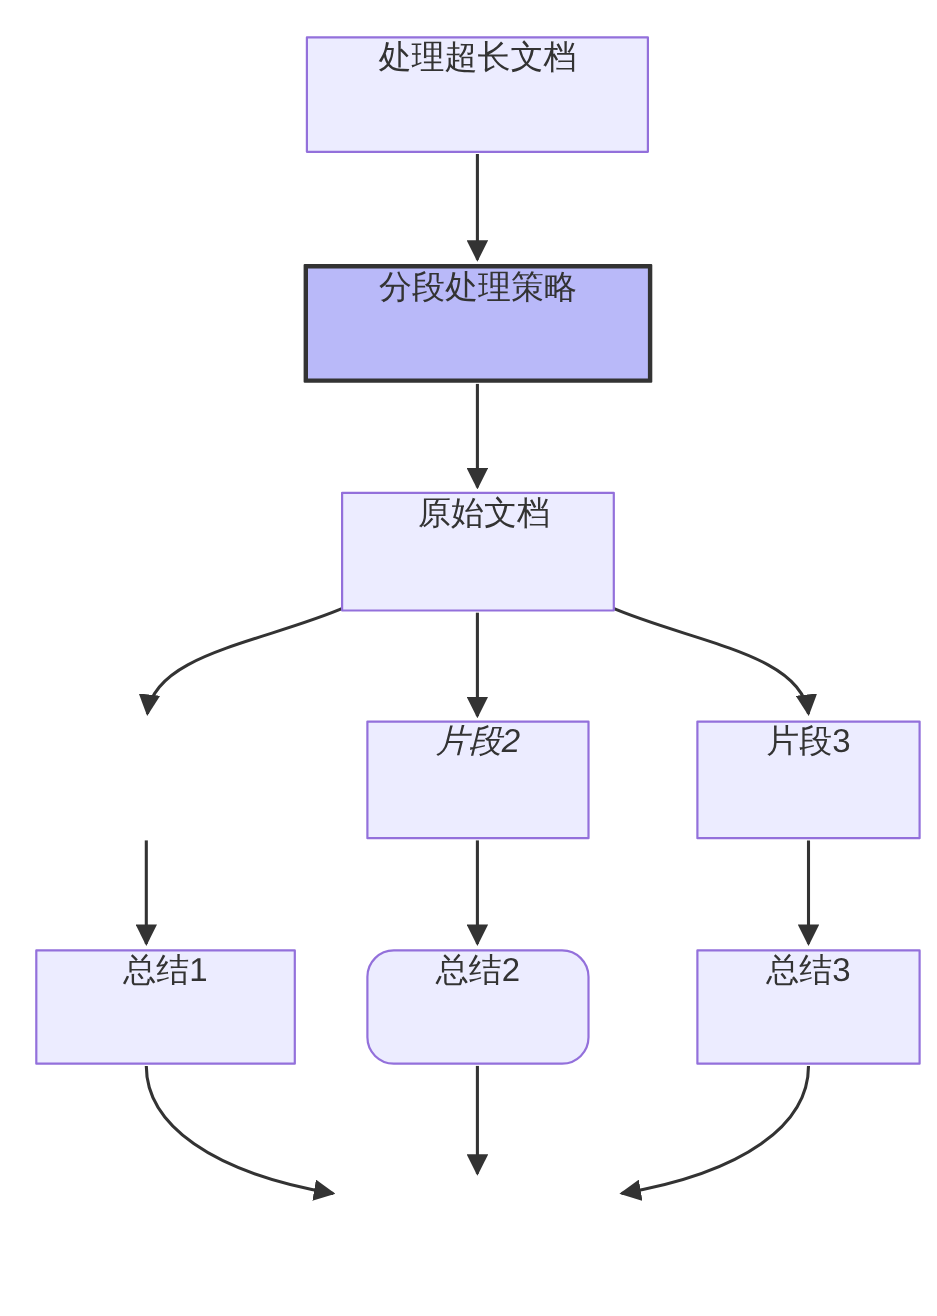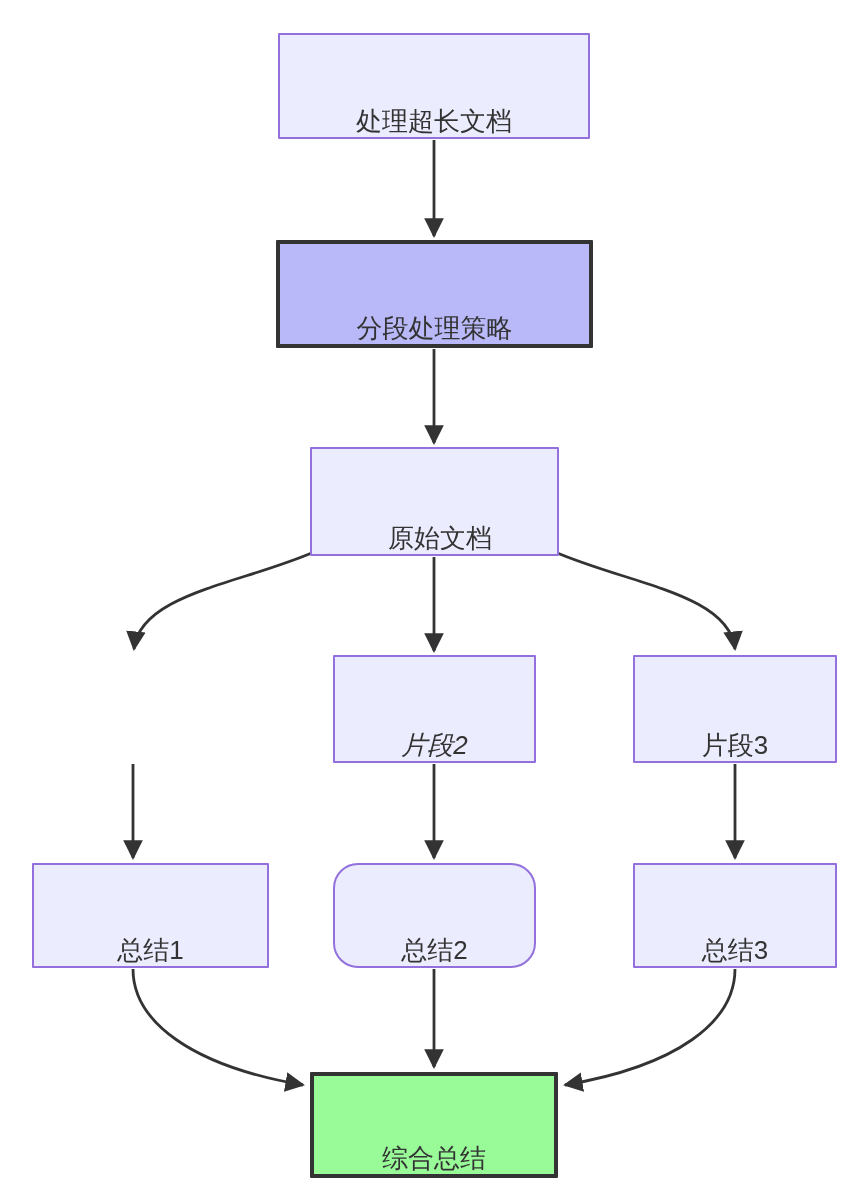--- a/index.html
+++ b/index.html
@@ -30,24 +30,24 @@
   }
   .edges-layer path.edge {
     fill: none;
     stroke: var(--edge-color);
     stroke-width: 2.8;
   }
   #arrowhead path { fill: var(--edge-color); }
   .node {
     position: absolute;
     display: flex;
-    align-items: flex-end;
+    align-items: flex-start;
     justify-content: center;
     text-align: center;
-    font-size: 26px;
+    font-size: 30px;
     line-height: 1.2;
     color: var(--text-color);
     background: var(--node-fill);
     border: 2px solid var(--node-border);
     border-radius: 1px;
   }
   .node.highlight {
     background: var(--highlight-fill);
     border: 4px solid var(--highlight-border);
   }
@@ -106,17 +106,14 @@
   </div>
 
   <div class="node" style="left:333px; top:863px; width:203px; height:105px;border-radius:25px;">
     <span>总结2</span>
   </div>
 
   <div class="node" style="left:633px; top:863px; width:204px; height:105px;">
     <span>总结3</span>
   </div>
 
-  <div class="node success" style="left:310px; top:1072px; width:248px; height:106px;">
-    <span>综合总结</span>
-  </div>
 
 </div>
 
 </body></html>

